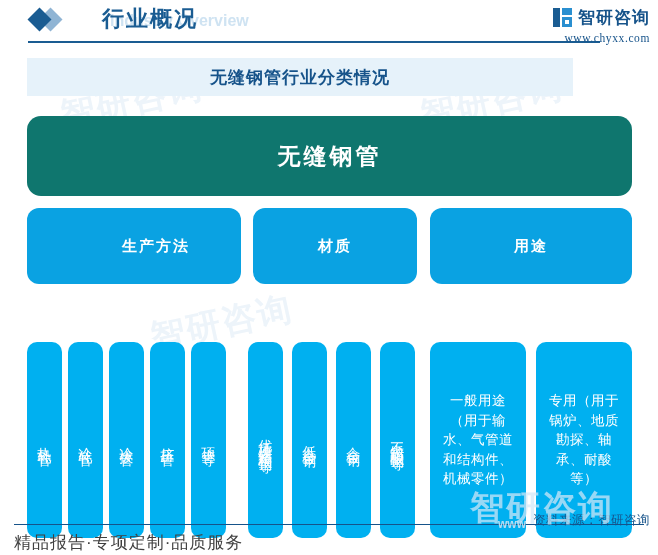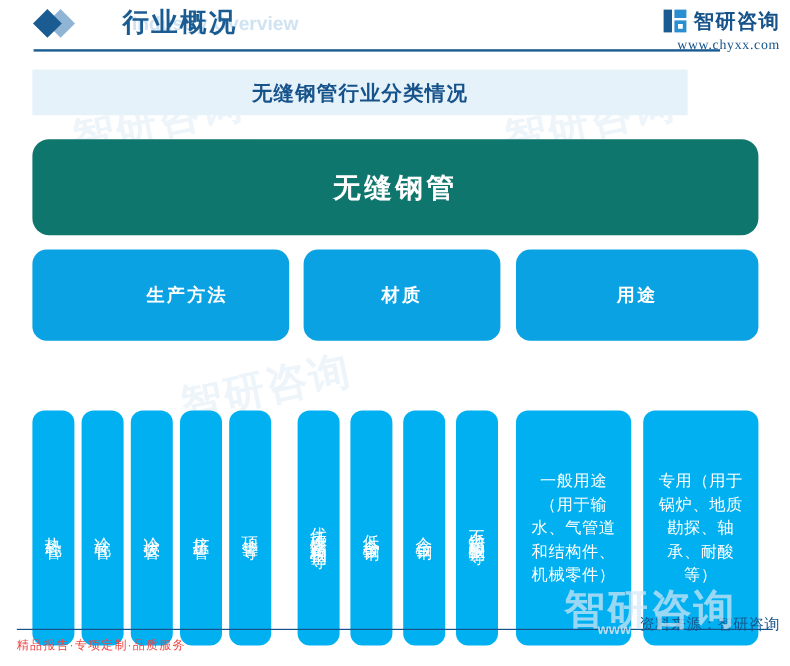--- a/index.html
+++ b/index.html
@@ -237,22 +237,22 @@
   .footer-rule {
     position: absolute;
     left: 14px; top: 524px;
     width: 630px; height: 1px;
     background: #16538a;
     z-index: 5;
   }
   .footer-left {
     position: absolute;
     left: 14px; top: 531px;
-    font-size: 10px;
-    color: #ef4444;
+    font-size: 17px;
+    color: #404040;
     letter-spacing: 1px;
     z-index: 5;
   }
   .footer-right {
     position: absolute;
     right: 8px; top: 512px;
     font-size: 12.5px;
     color: #16538a;
     letter-spacing: 0.5px;
     z-index: 5;

